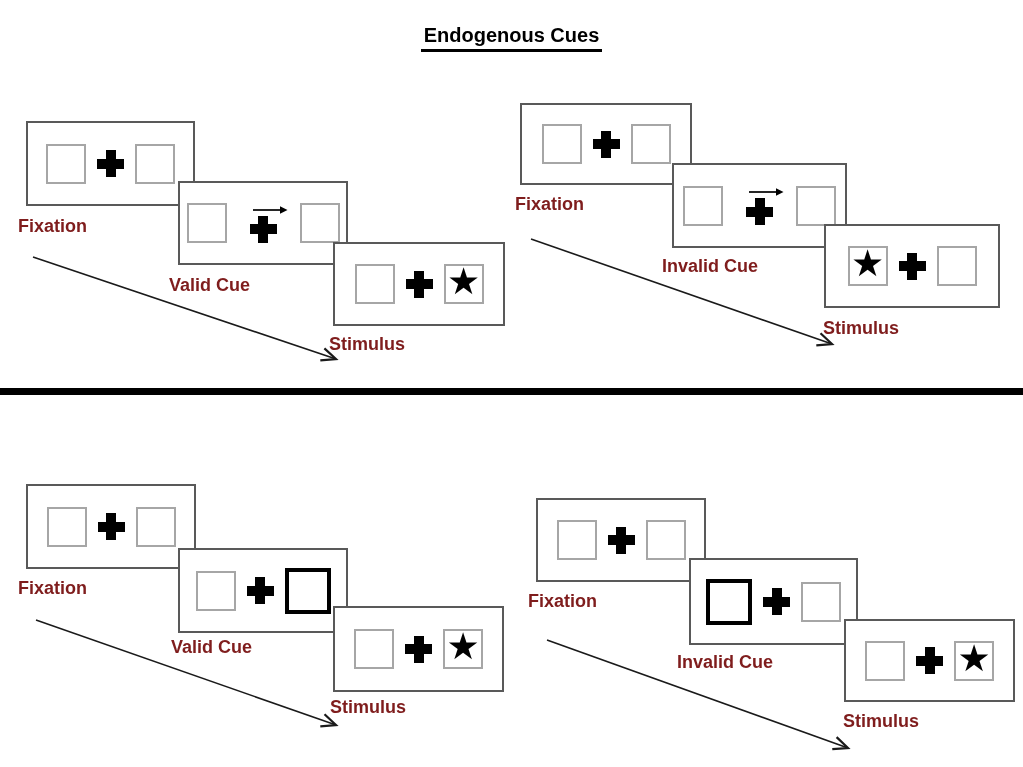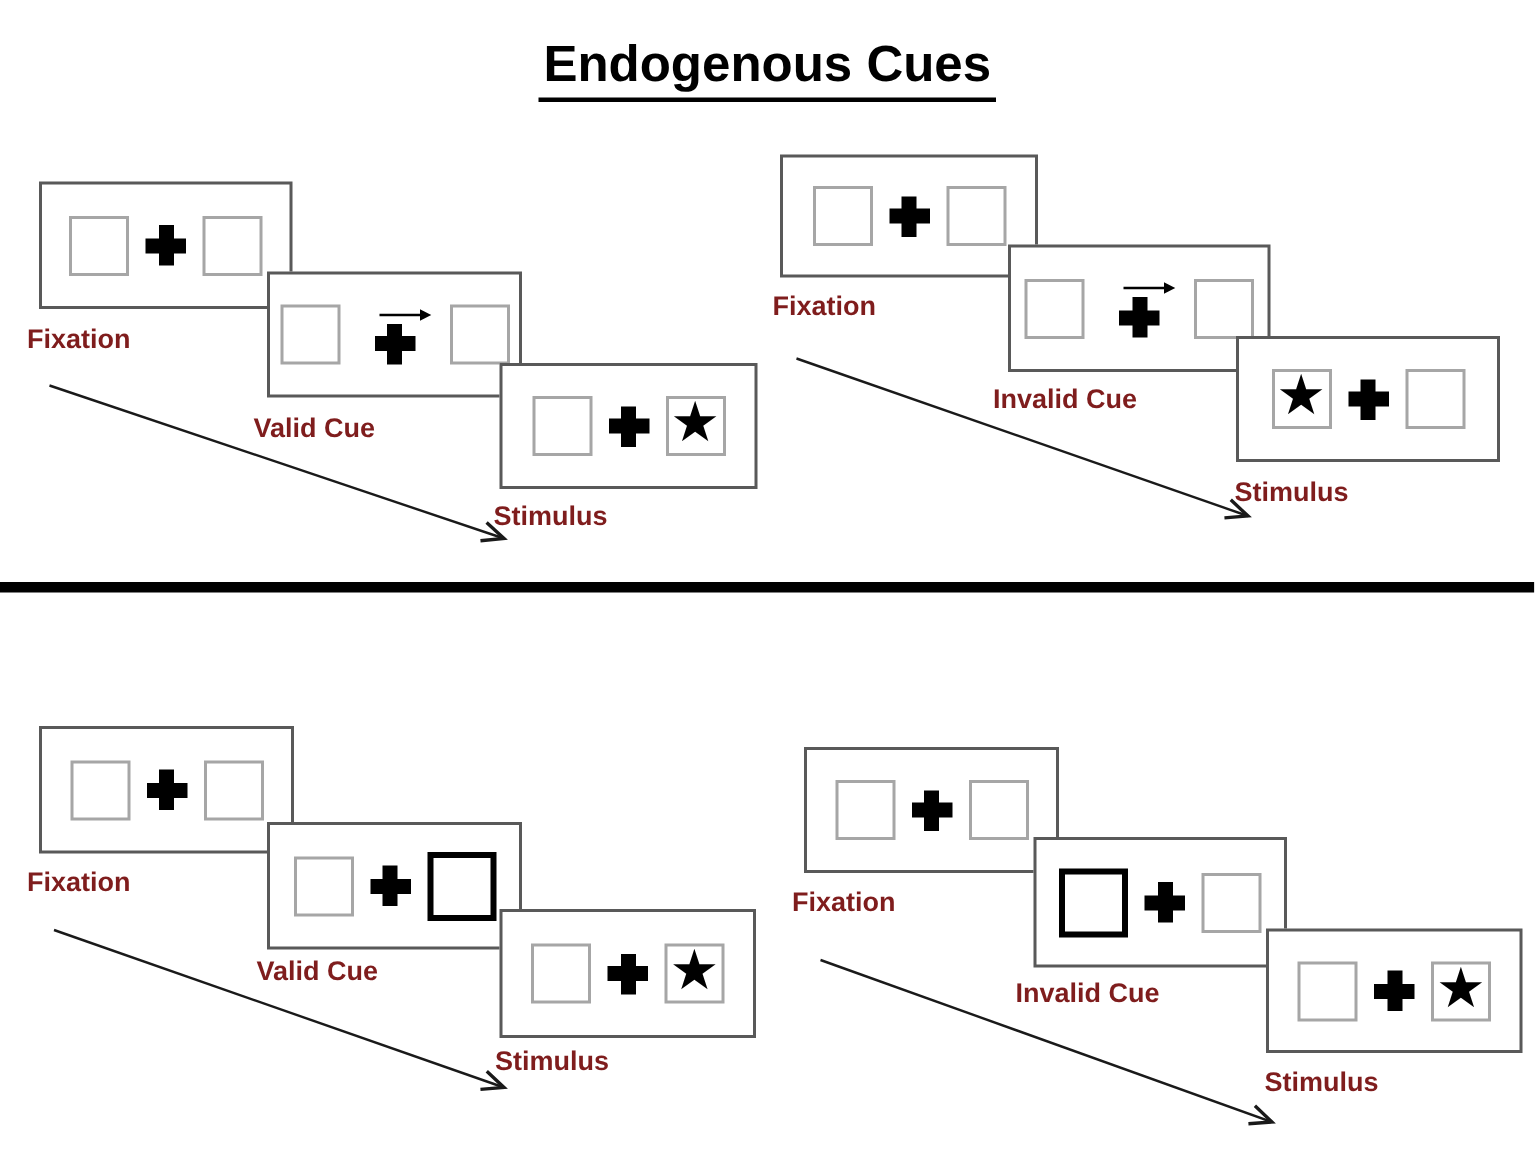--- a/index.html
+++ b/index.html
@@ -1,18 +1,18 @@
 <!DOCTYPE html>
 <html><head>
 <meta charset="utf-8">
 <style>
   html,body{margin:0;padding:0;background:#fff;}
   .canvas{position:relative;width:1023px;height:767px;background:#ffffff;overflow:hidden;
           font-family:"Liberation Sans",sans-serif;color:#000;}
-  .title{position:absolute;left:0;width:100%;text-align:center;font-weight:bold;font-size:34px;}
+  .title{position:absolute;left:0;width:100%;text-align:center;font-weight:bold;font-size:20px;}
   .title span{display:inline-block;border-bottom:3px solid #000;padding:0 3px 2px;}
   .divider{position:absolute;left:0;top:388px;width:100%;height:7px;background:#000;}
   .panel{position:absolute;background:#fff;border:2px solid #595959;box-sizing:border-box;
          display:flex;align-items:center;justify-content:center;gap:11px;}
   .box{width:36px;height:36px;border:2px solid #a6a6a6;background:#fff;
        display:flex;align-items:center;justify-content:center;}
   .box--bold{border:4px solid #000;width:38px;height:38px;}
   .star{font-family:"DejaVu Sans",sans-serif;font-size:37px;line-height:36px;color:#000;
         display:block;transform:translateY(-2px);}
   .cross-col{display:flex;flex-direction:column;align-items:center;gap:1px;}

